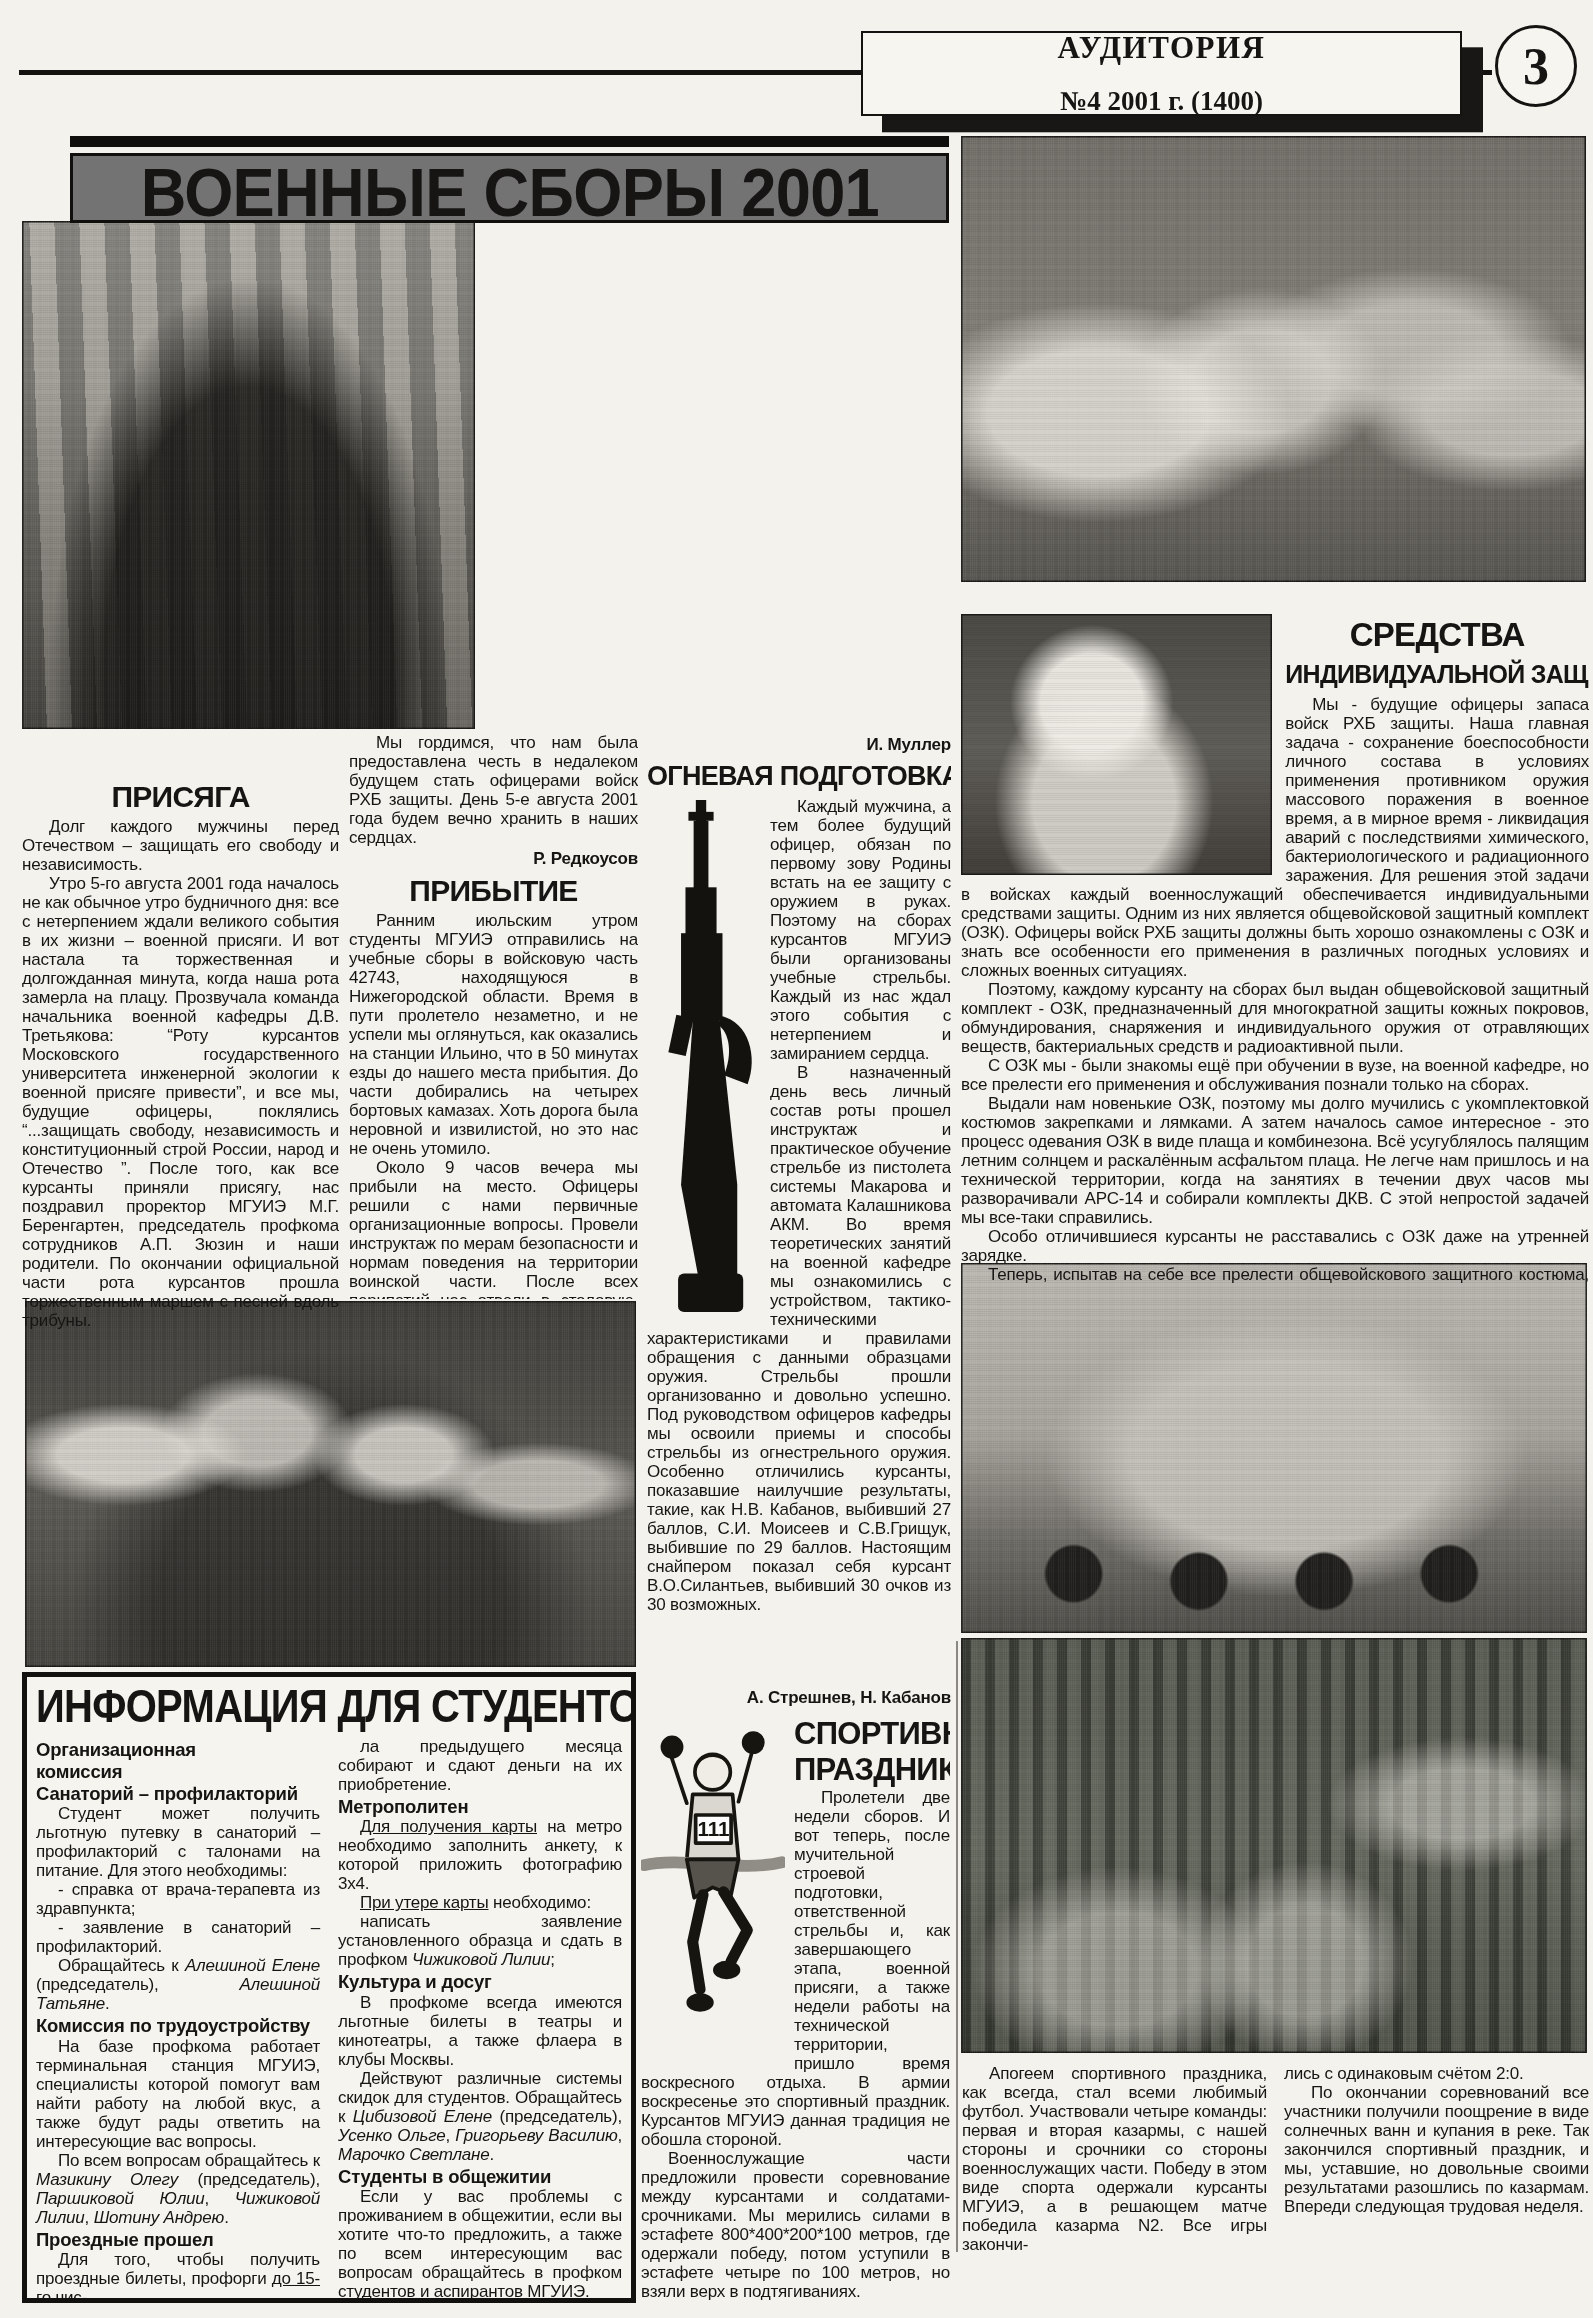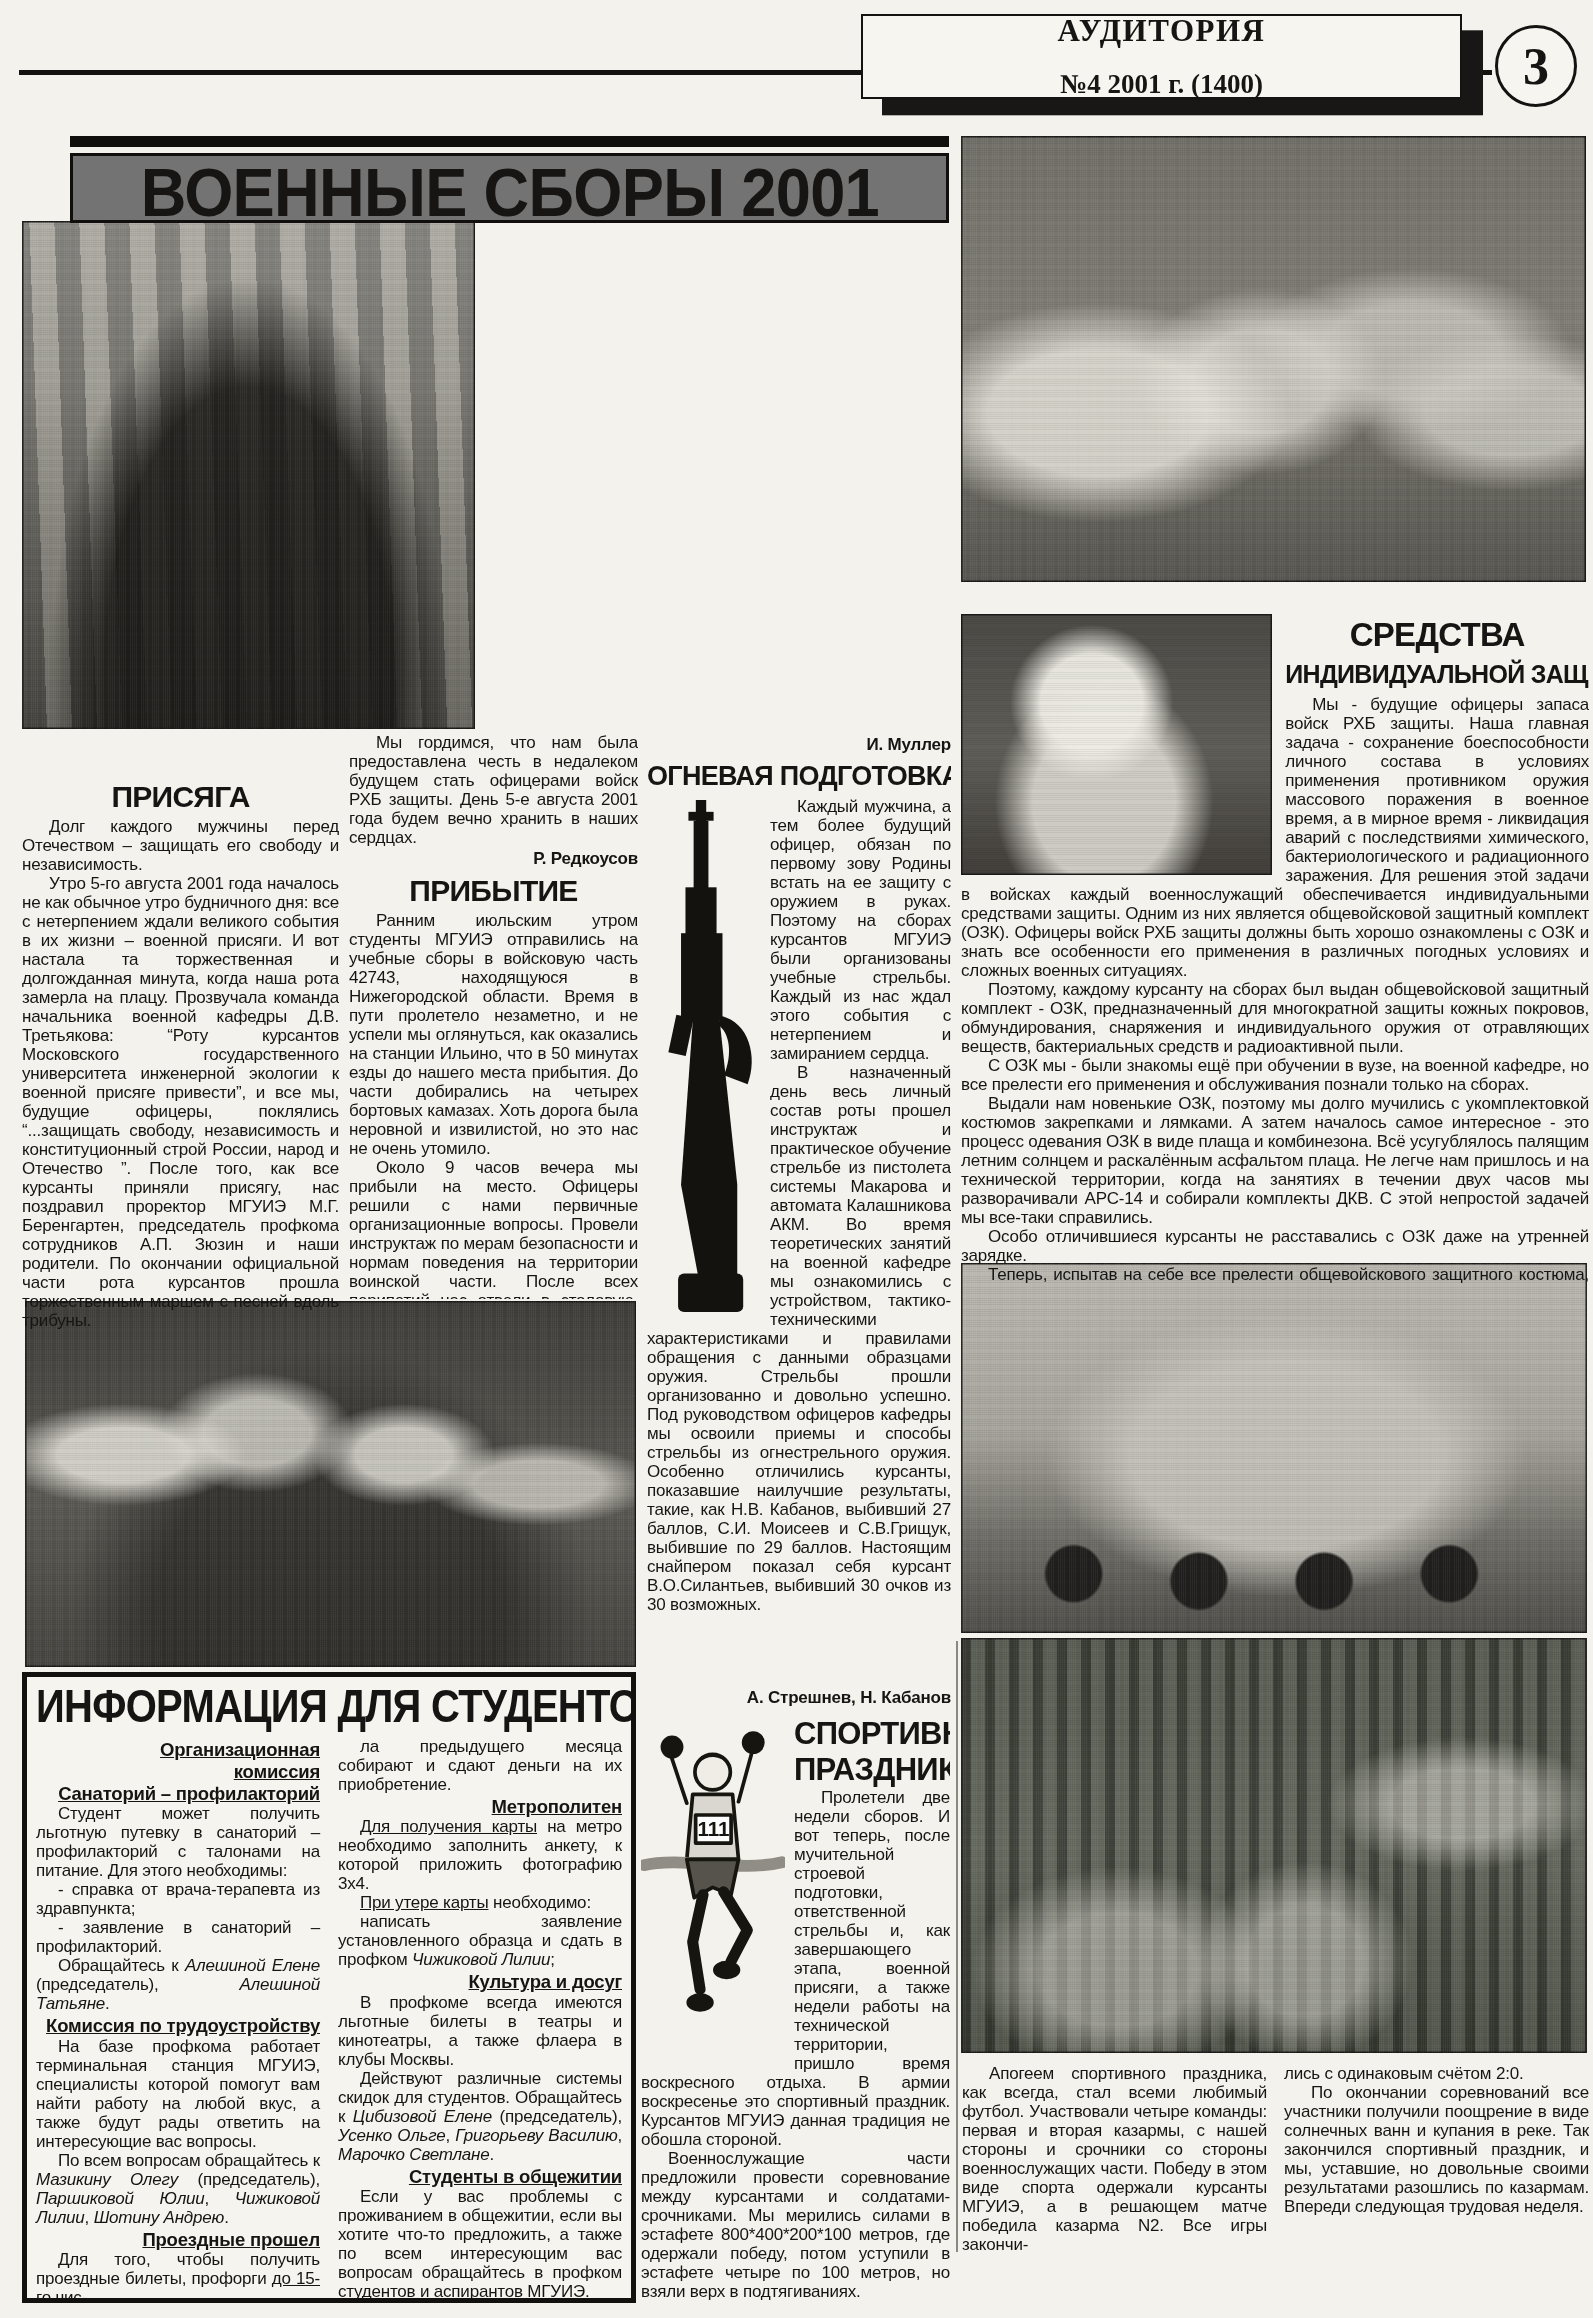--- a/index.html
+++ b/index.html
@@ -1,21 +1,21 @@
 <!DOCTYPE html>
 <html style="font-size:12px"><head>
 <meta charset="utf-8">
 <style>
   html,body{margin:0;padding:0;}
   body{width:1593px;height:2319px;position:relative;background:#efede6;
        font-family:"Liberation Sans", sans-serif;color:#161514;}
   .page{position:absolute;inset:0;background:#f4f2ec;overflow:hidden;}
   
   .mast-line{position:absolute;left:19px;top:70px;width:1473px;height:5.2px;background:#141312;}
-  .mast-box{position:absolute;left:861px;top:14px;width:597px;height:81px;background:#f7f5ef;
+  .mast-box{position:absolute;left:861px;top:31px;width:597px;height:81px;background:#f7f5ef;
             border:2.2px solid #141312;box-shadow:21px 16.3px 0 #181716;z-index:3;
             display:flex;flex-direction:column;align-items:center;justify-content:center;gap:18px;}
   .mast-title{font-family:"Liberation Serif", serif;font-weight:bold;font-size:31px;letter-spacing:1.5px;}
   .mast-issue{font-family:"Liberation Serif", serif;font-weight:bold;font-size:27px;margin-top:1.5px;}
   .page-num{position:absolute;left:1495px;top:25px;width:76px;height:76px;border:3.7px solid #141312;
             border-radius:50%;background:#f7f5ef;display:flex;align-items:center;justify-content:center;
             font-family:"Liberation Serif", serif;font-weight:bold;font-size:52px;z-index:3;}
   
   .banner{position:absolute;left:70px;top:136px;width:879px;border-top:11px solid #100f0e;padding-top:6px;z-index:2;}
   .banner-in{border:3.7px solid #100f0e;background:#737373;height:64px;display:flex;justify-content:center;}
@@ -87,21 +87,21 @@
   #br-left{left:962px;top:2064px;width:305px;height:244px;}
   #br-right{left:1284px;top:2064px;width:305px;height:244px;}
   .vrule{position:absolute;left:956px;top:1641px;width:1.5px;height:611px;background:#8a8880;}
   
   #info-box{position:absolute;left:22px;top:1672px;width:614px;height:631px;border:5.2px solid #121110;
             background:#f6f4ee;box-sizing:border-box;padding:4.4px 9px;overflow:hidden;}
   .info-title{font-weight:bold;font-size:40px;letter-spacing:-0.7px;text-align:center;white-space:nowrap;
               transform:scale(1.0,1.15);margin:3px 0 7.4px;}
   .info-cols{display:flex;gap:18px;}
   .icol{width:50%;text-align:justify;font-size:17px;line-height:19px;letter-spacing:-0.2px;}
-  .ih{font-weight:bold;text-decoration:underline;text-align:right;font-size:18.5px;margin:3px 0 1.5px;text-indent:0;}
+  .ih{font-weight:bold;text-align:left;font-size:18.5px;margin:3px 0 1.5px;text-indent:0;}
   .icol .p{text-indent:22px;}
   .icol .li{text-indent:22px;}
   i{font-style:italic;}
 </style>
 </head>
 <body>
 
 <div class="page">
 
   <div class="mast-line"></div>

